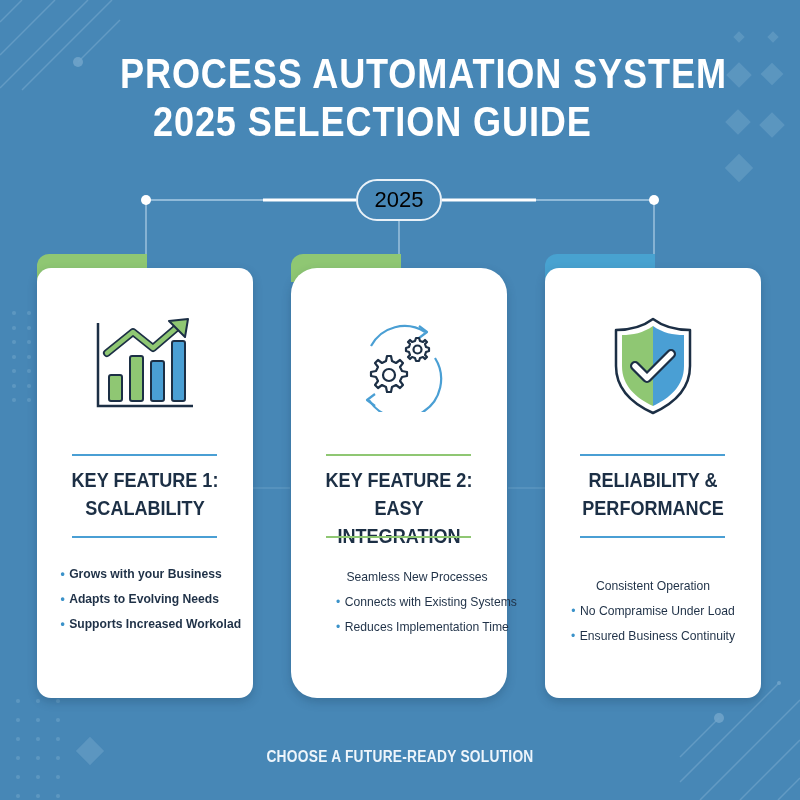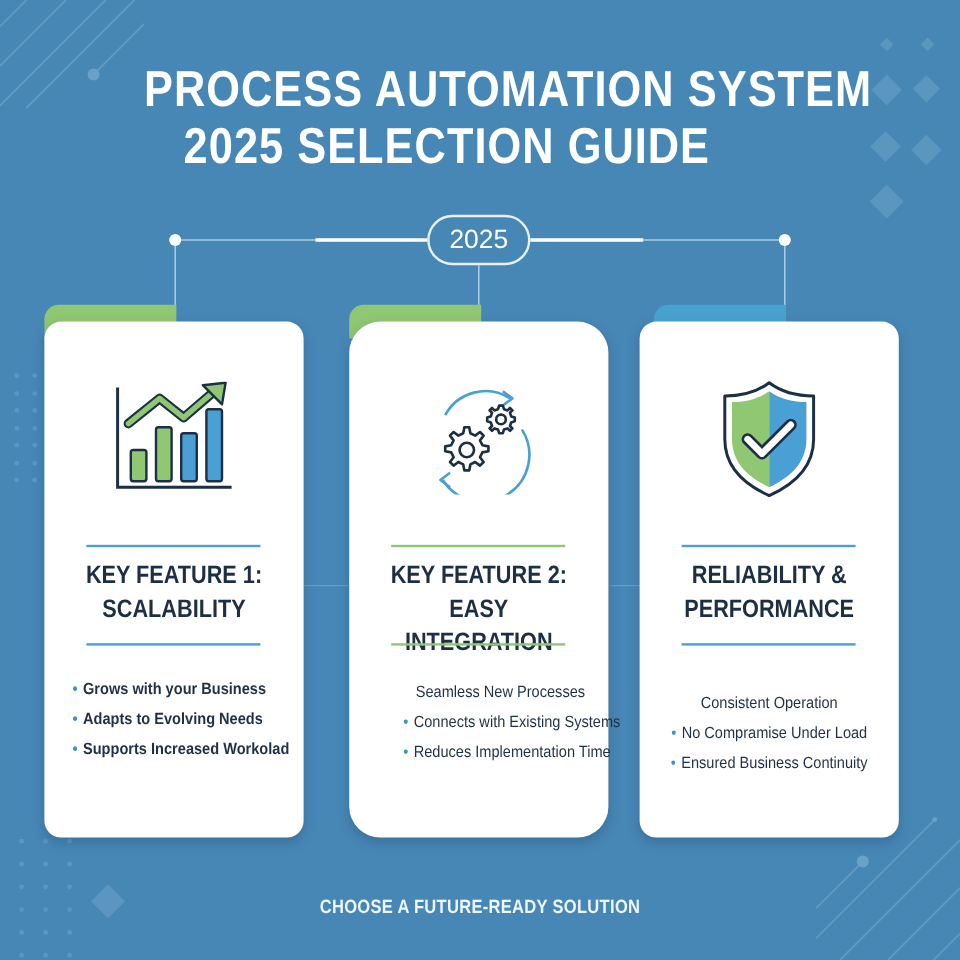--- a/index.html
+++ b/index.html
@@ -15,21 +15,21 @@
     color: #ffffff; font-weight: bold; letter-spacing: 1px;
     font-family: "Liberation Sans", "DejaVu Sans", sans-serif;
     transform: scaleX(0.86); transform-origin: left top;
   }
   .title-1 { top: 50px; left: 120px; font-size: 42px; }
   .title-2 { top: 98px; left: 153px; font-size: 42px; }
 
   .year-pill {
     position: absolute; left: 356px; top: 179px; width: 86px; height: 42px;
     border: 2px solid #e8f1f8; border-radius: 21px;
-    color: #ffffff; font-size: 22px; text-align: center; line-height: 38px;
+    color: #000000; font-size: 22px; text-align: center; line-height: 38px;
     font-family: "Liberation Sans", sans-serif;
   }
 
   .card {
     position: absolute; top: 268px; width: 216px; height: 430px;
     background: #ffffff; border-radius: 14px;
     box-shadow: 0 4px 10px rgba(20,50,80,0.25);
   }
   .card-tab {
     position: absolute; top: 254px; width: 110px; height: 28px;
@@ -206,21 +206,21 @@
   </div>
   <div class="card-rule" style="top:268px;background:#8fc773;"></div>
   <ul class="card-list" style="top:296px;padding-left:36px;">
     <li><span>Seamless New Processes</span></li>
     <li><span class="bullet">•</span><span>Connects with Existing Systems</span></li>
     <li><span class="bullet">•</span><span>Reduces Implementation Time</span></li>
   </ul>
 </div>
 
 <div class="card-tab" style="left:545px;background:#48a2d0;"></div>
-<div class="card" style="left:533px;">
+<div class="card" style="left:545px;">
   <div class="card-icon" style="top:48px;">
     <svg width="84" height="100" viewBox="0 0 84 100">
       <path d="M42 3 C30 12 18 14 5 14 L5 50 C5 74 22 88 42 97 C62 88 79 74 79 50 L79 14 C66 14 54 12 42 3 Z" fill="#ffffff" stroke="#1c2f45" stroke-width="2.5" stroke-linejoin="round"></path>
       <path d="M42 10 C32 17 22 19 11 19 L11 50 C11 70 25 82 42 90 Z" fill="#8fc773"></path>
       <path d="M42 10 C52 17 62 19 73 19 L73 50 C73 70 59 82 42 90 Z" fill="#4a9fd4"></path>
       <path d="M24 50 L36 62 L60 38" fill="none" stroke="#1c2f45" stroke-width="10" stroke-linecap="round" stroke-linejoin="round"></path>
       <path d="M24 50 L36 62 L60 38" fill="none" stroke="#ffffff" stroke-width="5.5" stroke-linecap="round" stroke-linejoin="round"></path>
     </svg>
   </div>
   <div class="card-rule" style="top:186px;background:#4a9fd4;"></div>

